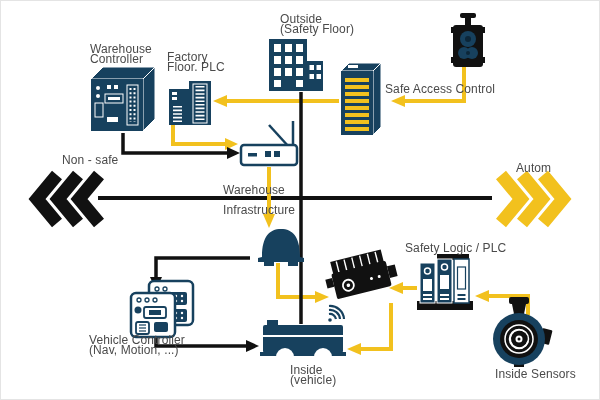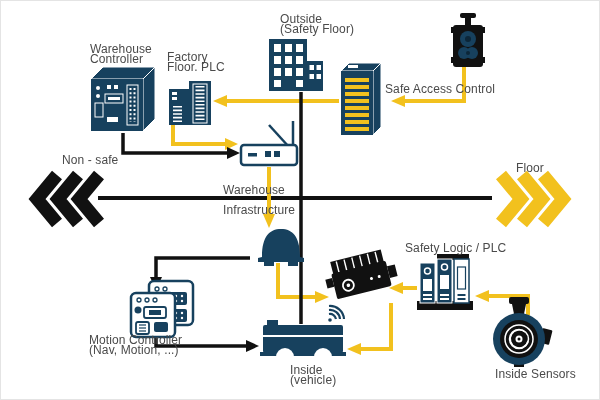--- a/index.html
+++ b/index.html
@@ -257,28 +257,28 @@
 
   <div class="label" style="left:279px;top:13px">
     <div>Outside</div>
     <div>(Safety Floor)</div>
   </div>
 
   <div class="label" style="left:384px;top:83px">Safe Access Control</div>
 
   <div class="label" style="left:61px;top:154px">Non - safe</div>
 
-  <div class="label" style="left:515px;top:162px">Floor</div>
+  <div class="label" style="left:515px;top:162px">Autom</div>
 
   <div class="label" style="left:222px;top:184px">Warehouse</div>
 
   <div class="label" style="left:222px;top:204px">Infrastructure</div>
 
   <div class="label" style="left:88px;top:334px">
-    <div>Motion Controller</div>
+    <div>Vehicle Controller</div>
     <div>(Nav, Motion, ...)</div>
   </div>
 
   <div class="label" style="left:289px;top:364px">
     <div>Inside</div>
     <div>(vehicle)</div>
   </div>
 
   <div class="label" style="left:404px;top:242px">Safety Logic / PLC</div>
 

